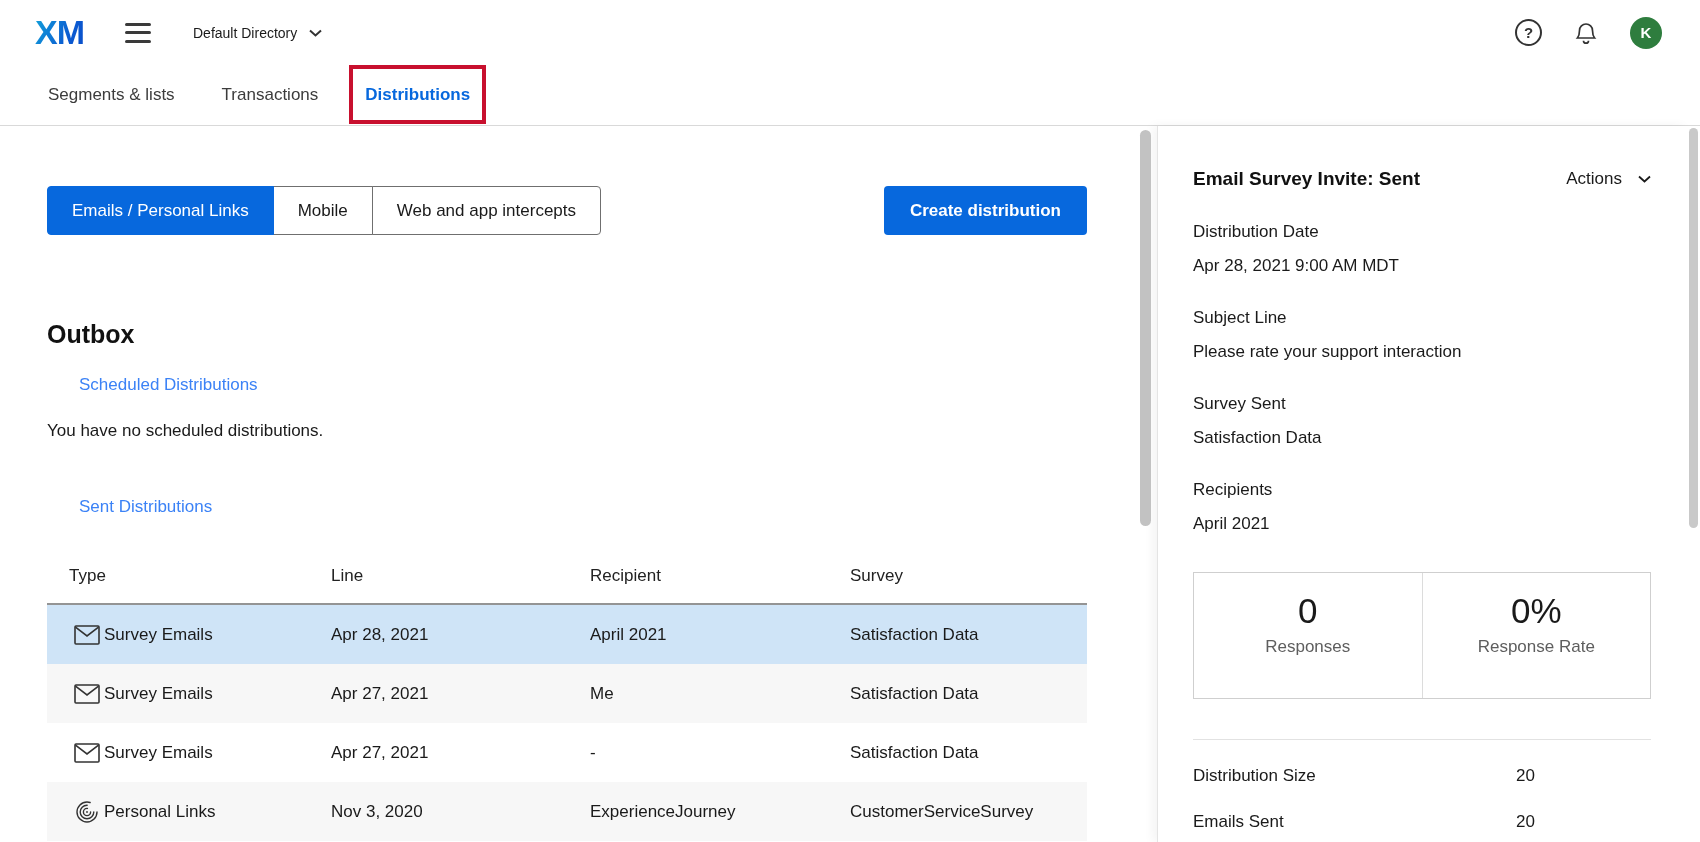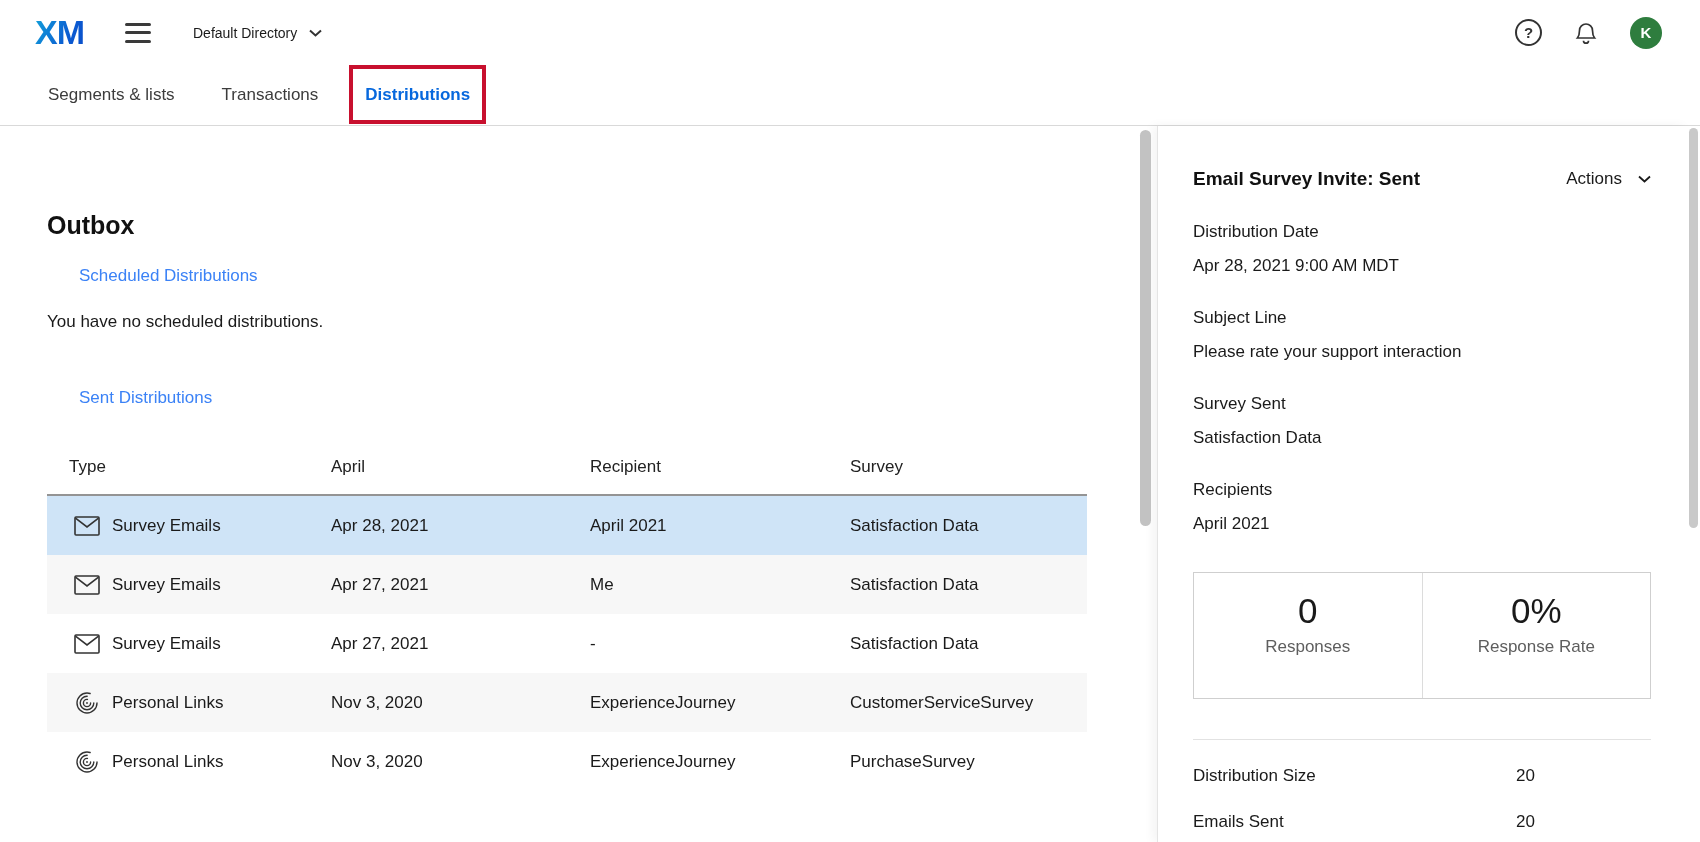--- a/index.html
+++ b/index.html
@@ -51,21 +51,21 @@
   .empty-text { margin-top:22px; font-size:17px; line-height:24px; }
   .sec-heading.sent { margin-top:52px; }
 
   .dtable { margin-top:30px; }
   .dhead, .trow { display:grid; grid-template-columns:284px 259px 260px 237px; align-items:center; }
   .dhead { height:56px; border-bottom:2px solid #949494; font-size:17px; color:#222; }
   .dhead .hc1 { padding-left:22px; }
   .trow { height:59px; font-size:17px; cursor:pointer; }
   .trow.selected { background:#cfe4f7; }
   .trow.striped { background:#f7f7f7; }
-  .cell-type { display:flex; align-items:center; gap:12px; padding-left:27px; }
+  .cell-type { display:flex; align-items:center; gap:4px; padding-left:27px; }
   .row-icon { display:flex; align-items:center; }
 
   .main-scrollbar { position:absolute; top:4px; right:6px; width:11px; height:396px;
     border-radius:6px; background:#c2c2c2; cursor:pointer; }
 
   
   .panel { width:530px; background:#fff; border-left:1px solid #e4e4e4;
     box-shadow:-4px 0 10px rgba(0,0,0,0.05); padding:40px 0 16px 35px; overflow:hidden; }
   .panel-inner { width:458px; }
   .panel-head { display:flex; justify-content:space-between; align-items:center; }
@@ -123,30 +123,38 @@
     <button class="tab active">Distributions</button>
     <div class="annotation-box"></div>
   </div>
 </nav>
 
 <div class="content">
 
   <main class="main">
     <div class="main-inner">
 
+      <div class="toolbar-row">
+        <div class="segmented">
+          <button class="seg-btn active">Emails / Personal Links</button>
+          <button class="seg-btn">Mobile</button>
+          <button class="seg-btn">Web and app intercepts</button>
+        </div>
+        <button class="create-btn">Create distribution</button>
+      </div>
 
       <h1 class="outbox-title">Outbox</h1>
       <div class="sec-heading">Scheduled Distributions</div>
       <div class="empty-text">You have no scheduled distributions.</div>
       <div class="sec-heading sent">Sent Distributions</div>
 
       <div class="dtable">
         <div class="dhead">
           <div class="hc1">Type</div>
-          <div>April</div>
+          <div>Line</div>
           <div>Recipient</div>
           <div>Survey</div>
         </div>
 
         <div class="trow selected">
           <div class="cell-type">
             <span class="row-icon">
               <svg width="26" height="20" viewBox="0 0 26 20" fill="none" stroke="#333" stroke-width="1.6">
                   <rect x="1" y="1" width="24" height="18" rx="1"></rect>
                   <path d="M1.5 2.2 L13 11 L24.5 2.2"></path>

